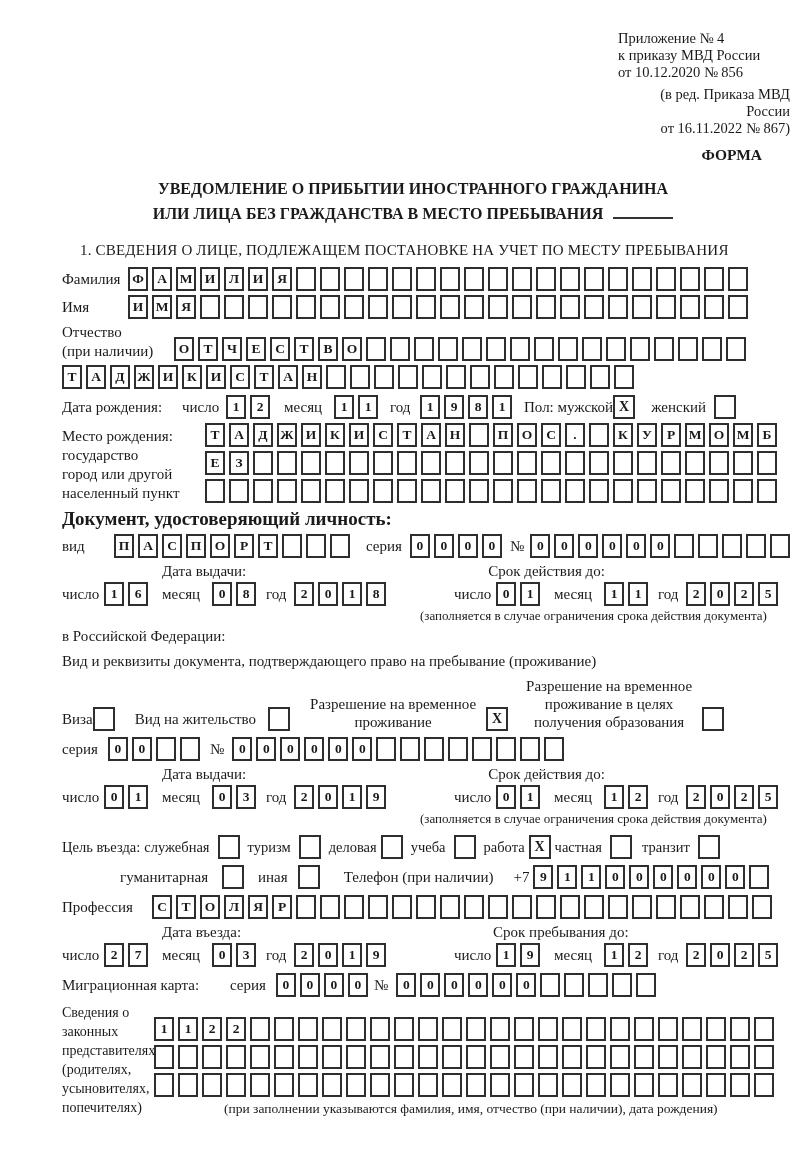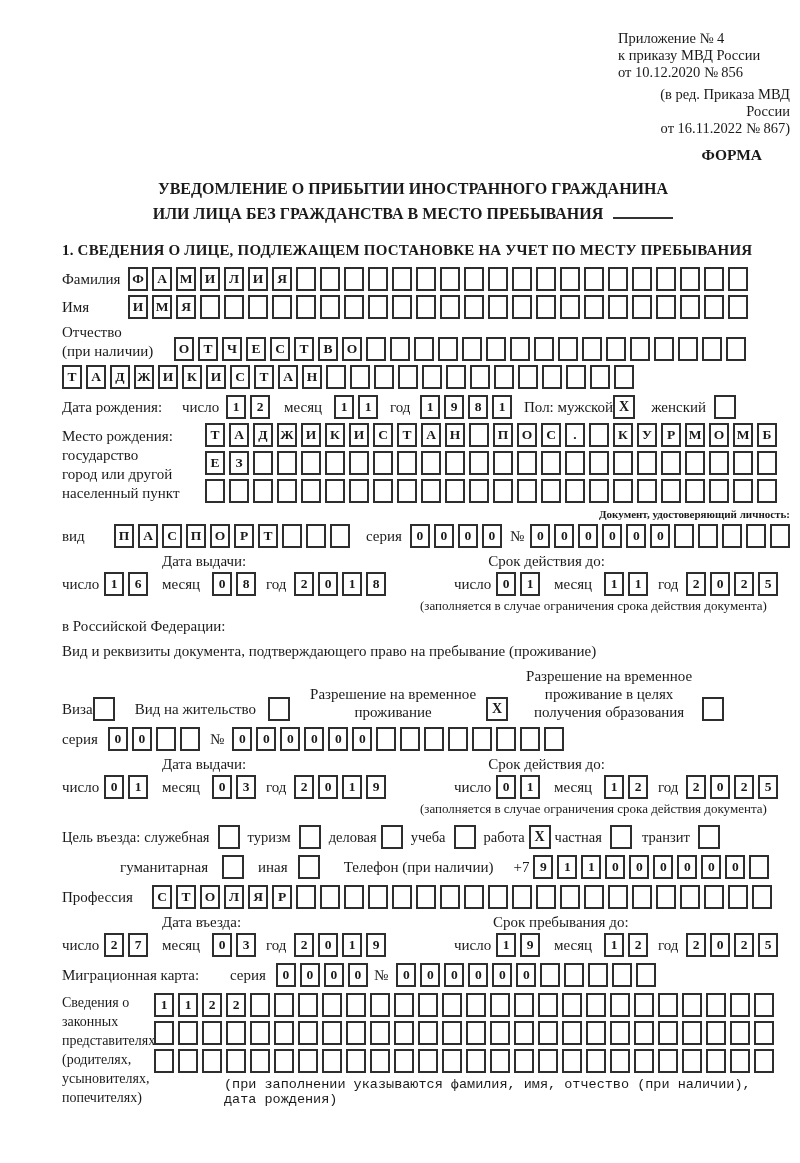--- a/index.html
+++ b/index.html
@@ -13,21 +13,21 @@
   .page { padding:30px 10px 20px 62px; }
 
   .annex { margin-left:556px; line-height:17px; font-size:14.5px; }
   .annex .amend { margin-top:5px;text-align:right; }
 
   .form-label { text-align:right; padding-right:28px; margin-top:9px; font-weight:bold; font-size:15.5px; }
 
   .title { text-align:center; margin-top:12px; margin-left:-26px; font-weight:bold; font-size:16px; line-height:25px; }
   .blank-line { display:inline-block; width:60px; border-bottom:2px solid #333; height:14px; margin-left:10px; }
 
-  .sec { margin-top:16px; font-weight:bold; font-size:15px; letter-spacing:.2px; }
+  .sec { margin-top:16px; font-weight:normal; font-size:15px; letter-spacing:.2px;margin-left:18px; }
 
   .row { display:flex; align-items:flex-end; margin-top:4px; }
   .row.vc { align-items:center; }
   .mt6 { margin-top:6px; } .mt8 { margin-top:8px; }
 
   .lbl { line-height:24px; flex:none; }
   .lbl2 { line-height:19px; flex:none; }
 
   .cells { display:flex; flex:none; }
   .cell {
@@ -37,27 +37,27 @@
   }
   .cbox {
     width:22px; height:24px; border:2px solid #2e2e2e; flex:none;
     display:inline-flex; align-items:center; justify-content:center;
     font-size:14px; font-weight:bold; background:#fff;
   }
   .gap4{width:4px;flex:none}.gap8{width:8px;flex:none}.gap10{width:10px;flex:none}
   .gap14{width:14px;flex:none}.gap20{width:20px;flex:none}.gap24{width:24px;flex:none}
 
   .w66 { width:66px; } .w112 { width:112px; } .w143 { width:143px; }
-  .center-b { text-align:right; font-weight:bold; margin-top:5px; font-size:11px; }
+  .center-b { text-align:left; font-weight:bold; margin-top:5px; font-size:19px; }
   .note { font-size:13px; margin-top:2px; }
   .stack > div { margin-top:4px; }
   .stack > div:first-child { margin-top:0; }
   .multiline { text-align:center; line-height:18px; flex:none; }
   .dates-head { display:flex; margin-top:5px; font-size:15px; }
-  .legal-note { font-size:13.5px; margin-top:6px;font-family:Liberation Mono, monospace; }
+  .legal-note { font-size:13.5px; margin-top:6px; }
 </style>
 </head>
 <body>
 
 <div class="page">
 
   <div class="annex">
     <div>Приложение № 4</div>
     <div>к приказу МВД России</div>
     <div>от 10.12.2020 № 856</div>

